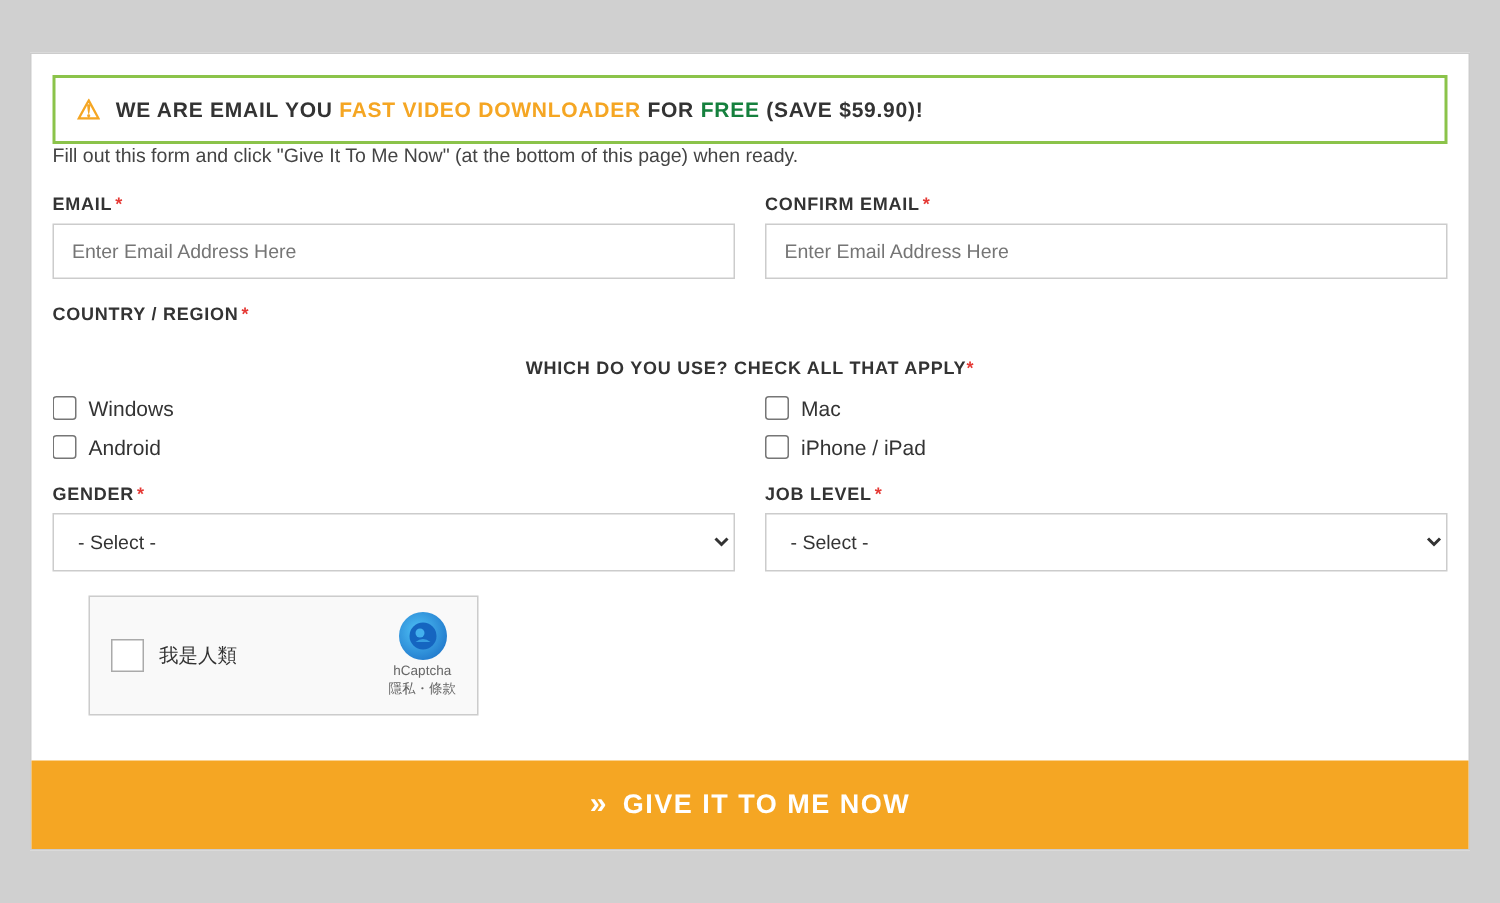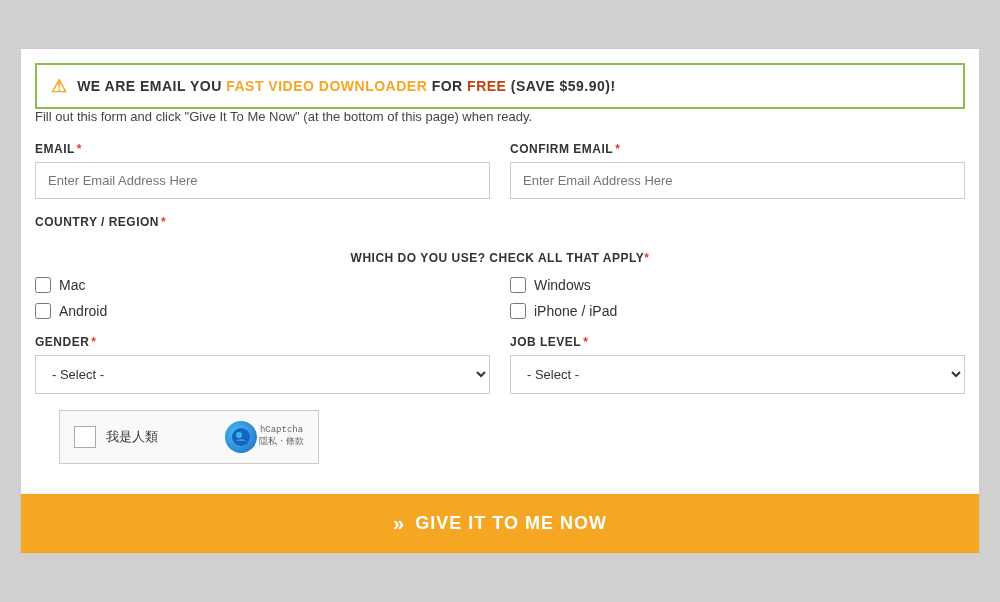--- a/index.html
+++ b/index.html
@@ -35,21 +35,21 @@
     .alert-text {
       font-size: 14px;
       font-weight: bold;
       color: #333;
       letter-spacing: 0.5px;
     }
     .alert-text .orange {
       color: #f5a623;
     }
     .alert-text .green {
-      color: #c2410c;
+      color: #15803d;
     }
     .form-area {
       padding: 0 14px 14px 14px;
     }
     .intro-text {
       font-size: 13px;
       color: #444;
       margin-bottom: 18px;
     }
     .form-row {
@@ -142,23 +142,23 @@
       background: #fff;
       cursor: pointer;
     }
     .captcha-text {
       font-size: 13px;
       color: #333;
       flex: 1;
     }
     .captcha-logo {
       display: flex;
+      flex-direction: column;
       align-items: center;
       gap: 2px;
-      font-family: Liberation Mono, monospace;
     }
     .captcha-icon {
       width: 32px;
       height: 32px;
       background: radial-gradient(circle at 40% 40%, #4fc3f7, #1565c0);
       border-radius: 50%;
       display: flex;
       align-items: center;
       justify-content: center;
       color: white;
@@ -231,26 +231,26 @@
         </label>
       </div>
     </div>
 
     <div style="margin-bottom: 16px;">
       <div class="checkbox-section-label">
         <span>WHICH DO YOU USE? CHECK ALL THAT APPLY</span><span class="required">*</span>
       </div>
       <div class="checkbox-grid">
         <div class="checkbox-item">
+          <input type="checkbox" id="windows" style="">
+          <label for="windows" style="font-weight:normal; letter-spacing:0; margin:0; font-size:14px;">Windows</label>
+        </div>
+        <div class="checkbox-item">
           <input type="checkbox" id="mac" style="">
           <label for="mac" style="font-weight:normal; letter-spacing:0; margin:0; font-size:14px;">Mac</label>
-        </div>
-        <div class="checkbox-item">
-          <input type="checkbox" id="windows" style="">
-          <label for="windows" style="font-weight:normal; letter-spacing:0; margin:0; font-size:14px;">Windows</label>
         </div>
         <div class="checkbox-item">
           <input type="checkbox" id="android" style="">
           <label for="android" style="font-weight:normal; letter-spacing:0; margin:0; font-size:14px;">Android</label>
         </div>
         <div class="checkbox-item">
           <input type="checkbox" id="iphone" style="">
           <label for="iphone" style="font-weight:normal; letter-spacing:0; margin:0; font-size:14px;">iPhone / iPad</label>
         </div>
       </div>

